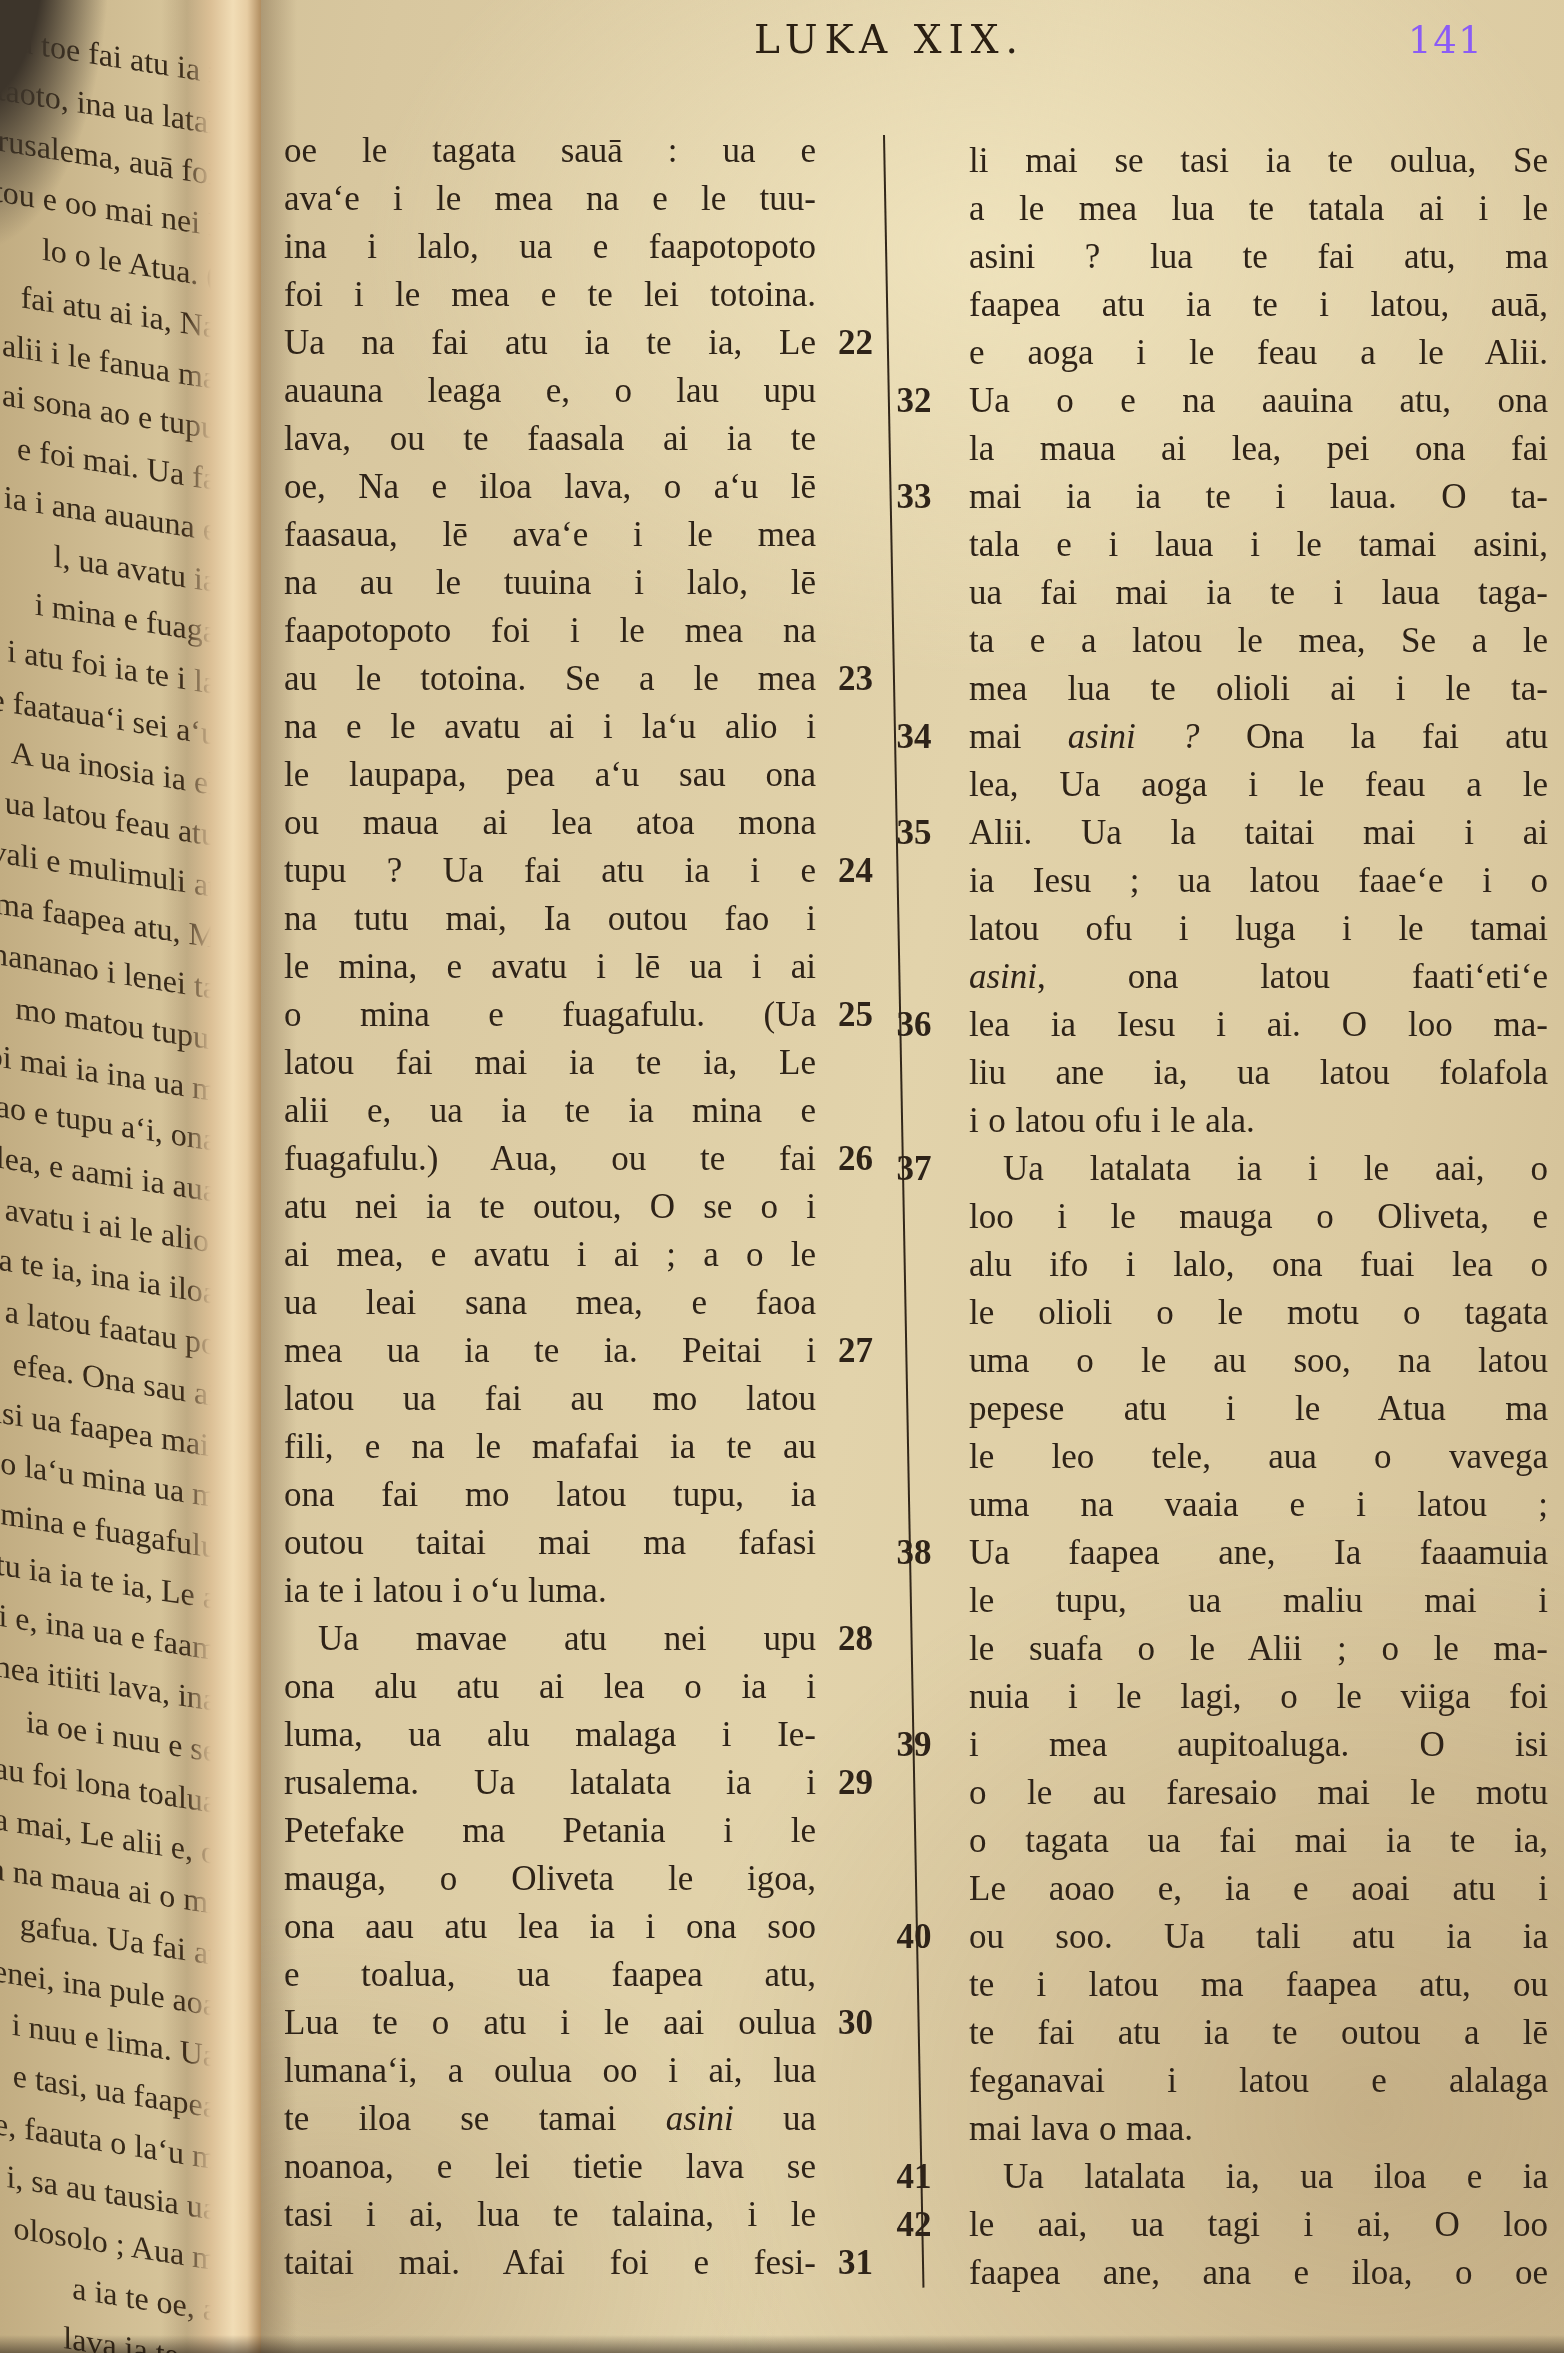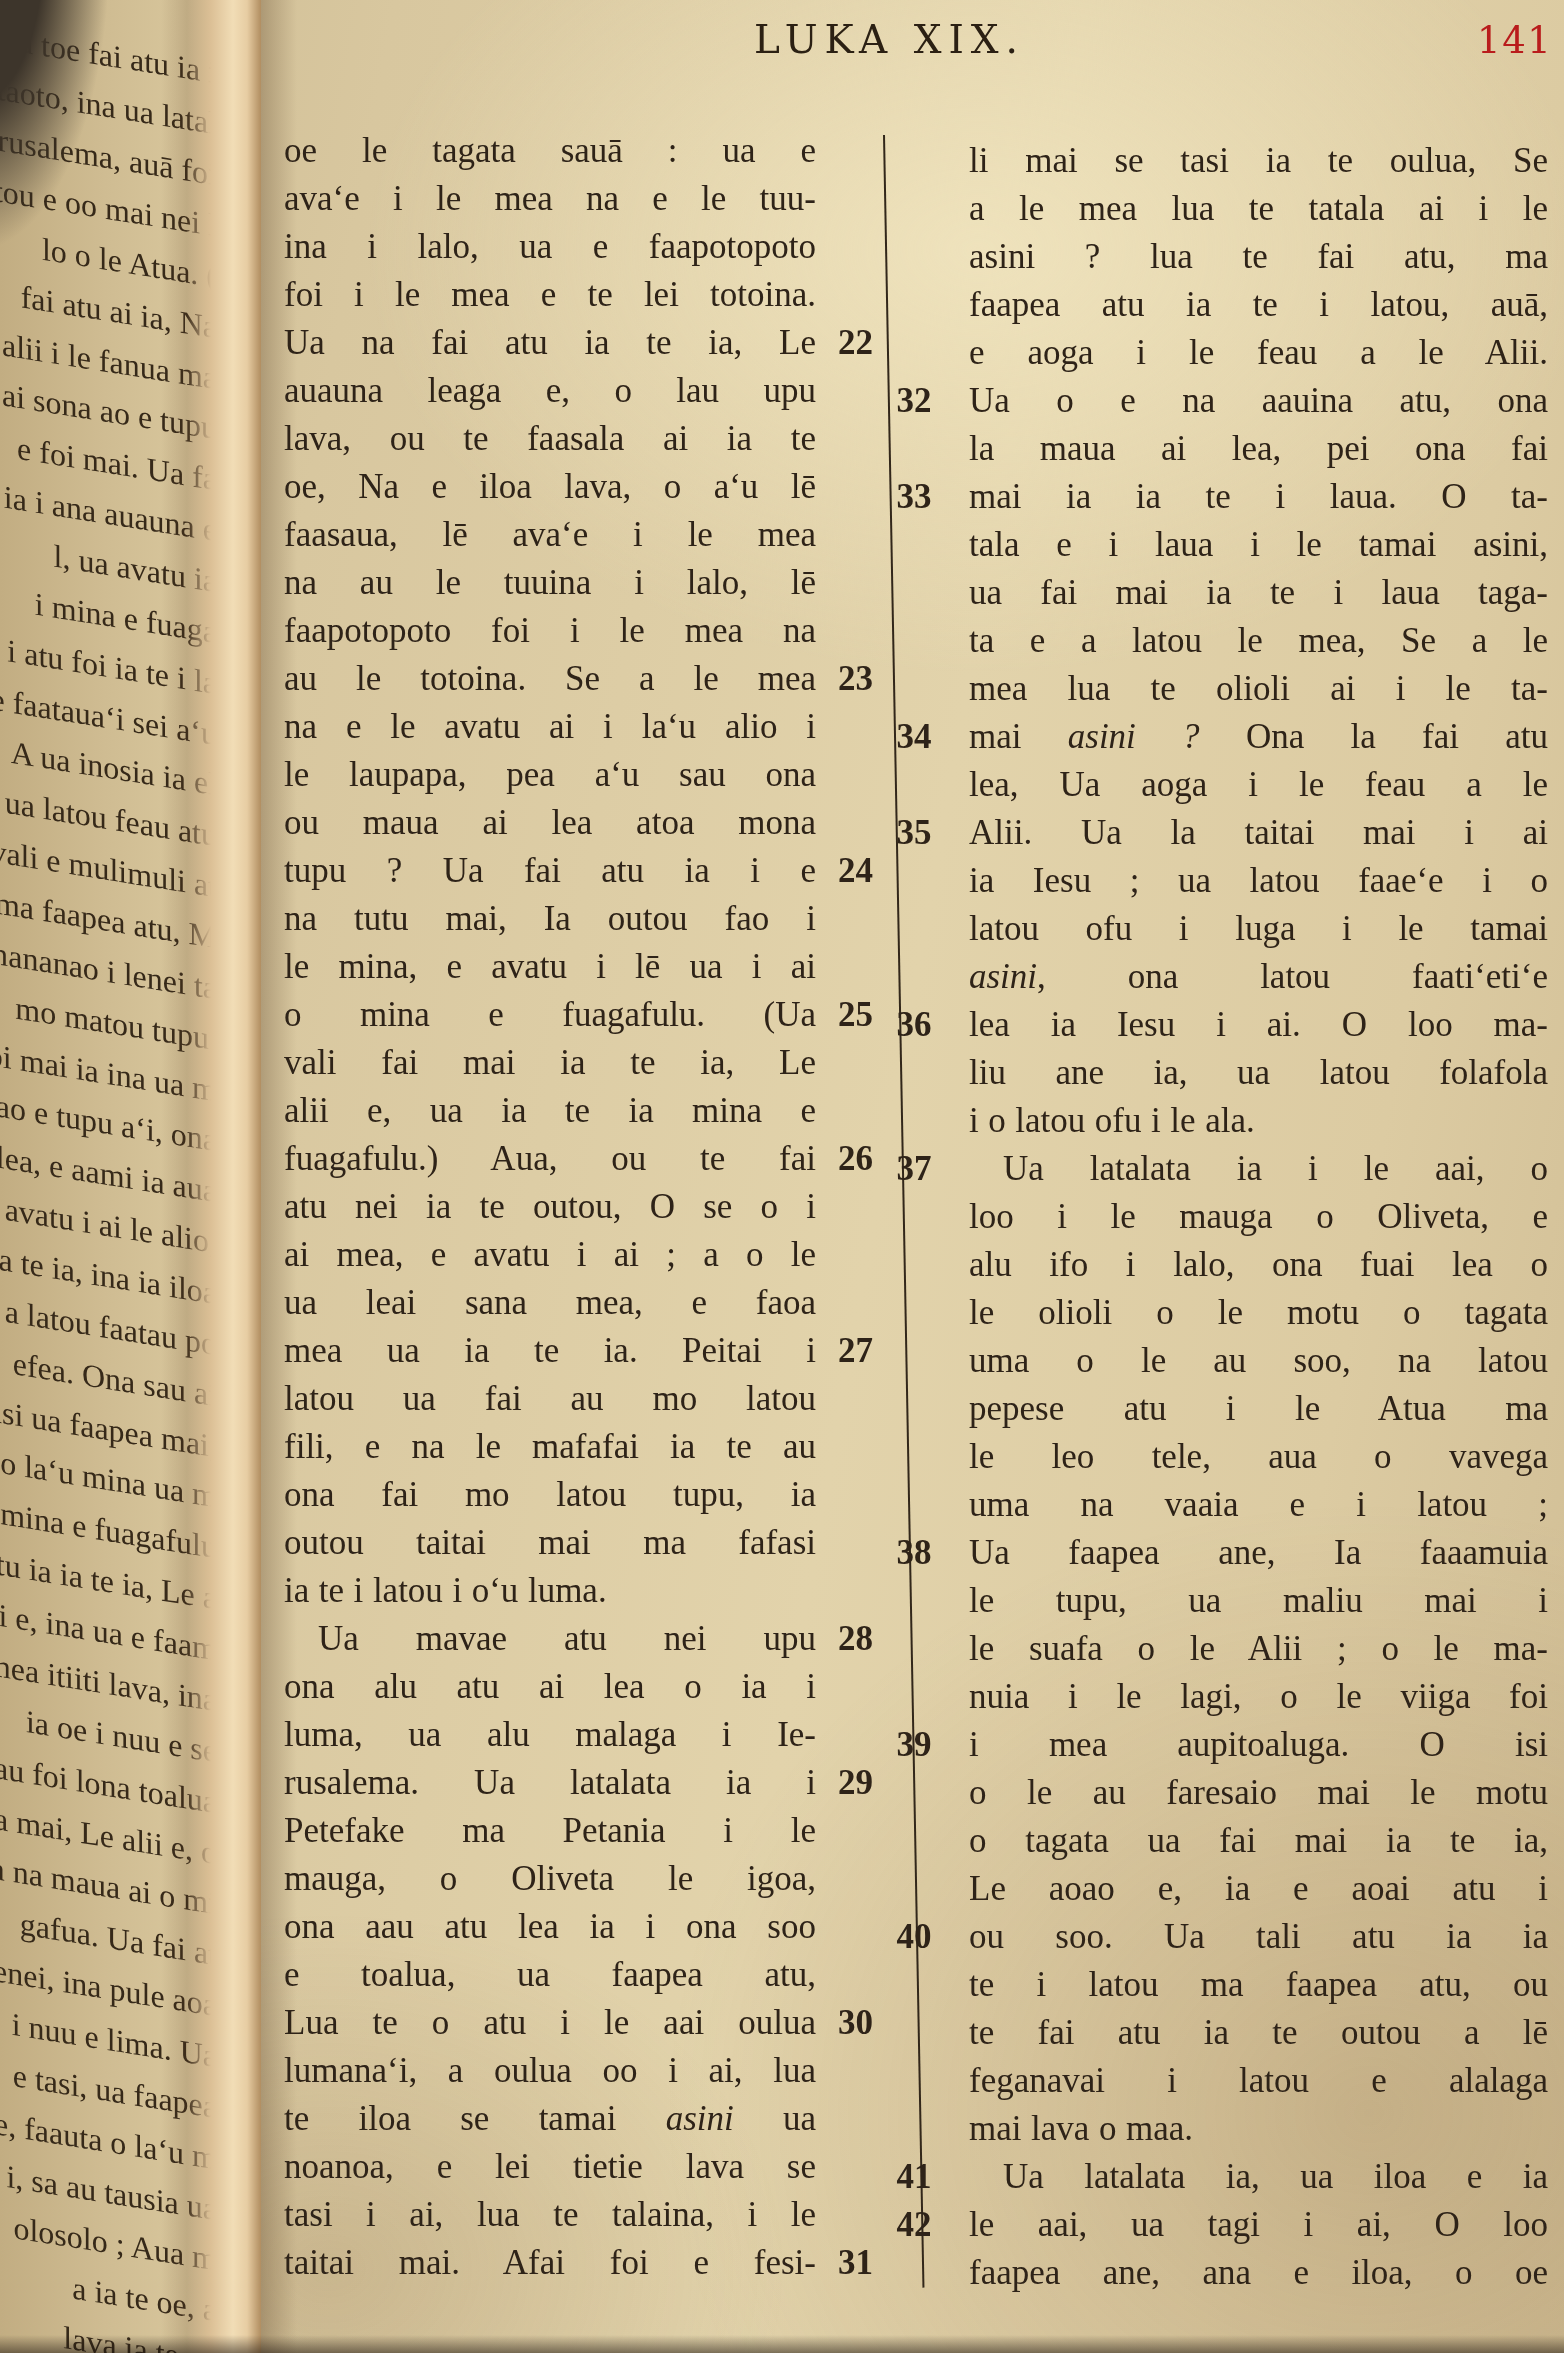--- a/index.html
+++ b/index.html
@@ -26,22 +26,22 @@
       #dcc096 50%, #f1ddb6 72%, #e7cda3 86%, #b18e61 100%);}
   .corner-dark{position:absolute;left:0;top:0;width:149px;height:360px;
     background:radial-gradient(ellipse 133px 297px at -23.5px -47px,#3d352b 0%,#3d352b 50%,rgba(61,53,43,0) 100%);}
   .gutter-shadow{position:absolute;left:261px;top:0;width:36px;height:100%;
     background:linear-gradient(90deg,rgba(80,55,30,.30) 0%,rgba(80,55,30,0) 100%);}
   .bottom-edge{position:absolute;left:0;bottom:0;width:100%;height:19px;
     background:linear-gradient(180deg,rgba(30,22,14,0) 0%,rgba(30,22,14,.55) 100%);}
   
   .title{position:absolute;top:17px;left:673px;width:352px;text-align:right;
     font-family:"DejaVu Serif", serif;font-size:39px;letter-spacing:7px;color:#2b2013;}
-  .page-number{position:absolute;top:19px;left:1477px;font-family:"DejaVu Serif", serif;
-    font-size:37px;letter-spacing:1.6px;color:#b91c1c;}
+  .page-number{position:absolute;top:19px;left:1408px;font-family:"DejaVu Serif", serif;
+    font-size:37px;letter-spacing:1.6px;color:#8b5cf6;}
   
   .divider{position:absolute;left:883px;top:135px;width:2.3px;height:2153px;
     background:#32271a;transform:rotate(-1.05deg);transform-origin:0 0;}
   
   .col{position:absolute;font-size:35px;margin-left:20px;}
   .col-left{left:264px;top:131px;width:592px;}
   .col-right{left:875px;top:141px;width:653px;}
   .line{position:relative;height:48px;}
   .line-text{position:absolute;top:0;display:block;text-align:justify;text-align-last:justify;
     white-space:normal;word-spacing:0.8px;}
@@ -173,21 +173,21 @@
       <span class="line-text"><span>na tutu mai, Ia outou fao i</span></span>
     </div>
     <div class="line">
       <span class="line-text"><span>le mina, e avatu i lē ua i ai</span></span>
     </div>
     <div class="line">
       <span class="verse">25</span>
       <span class="line-text"><span>o mina e fuagafulu. (Ua</span></span>
     </div>
     <div class="line">
-      <span class="line-text"><span>vali fai mai ia te ia, Le</span></span>
+      <span class="line-text"><span>latou fai mai ia te ia, Le</span></span>
     </div>
     <div class="line">
       <span class="line-text"><span>alii e, ua ia te ia mina e</span></span>
     </div>
     <div class="line">
       <span class="verse">26</span>
       <span class="line-text"><span>fuagafulu.) Aua, ou te fai</span></span>
     </div>
     <div class="line">
       <span class="line-text"><span>atu nei ia te outou, O se o i</span></span>

